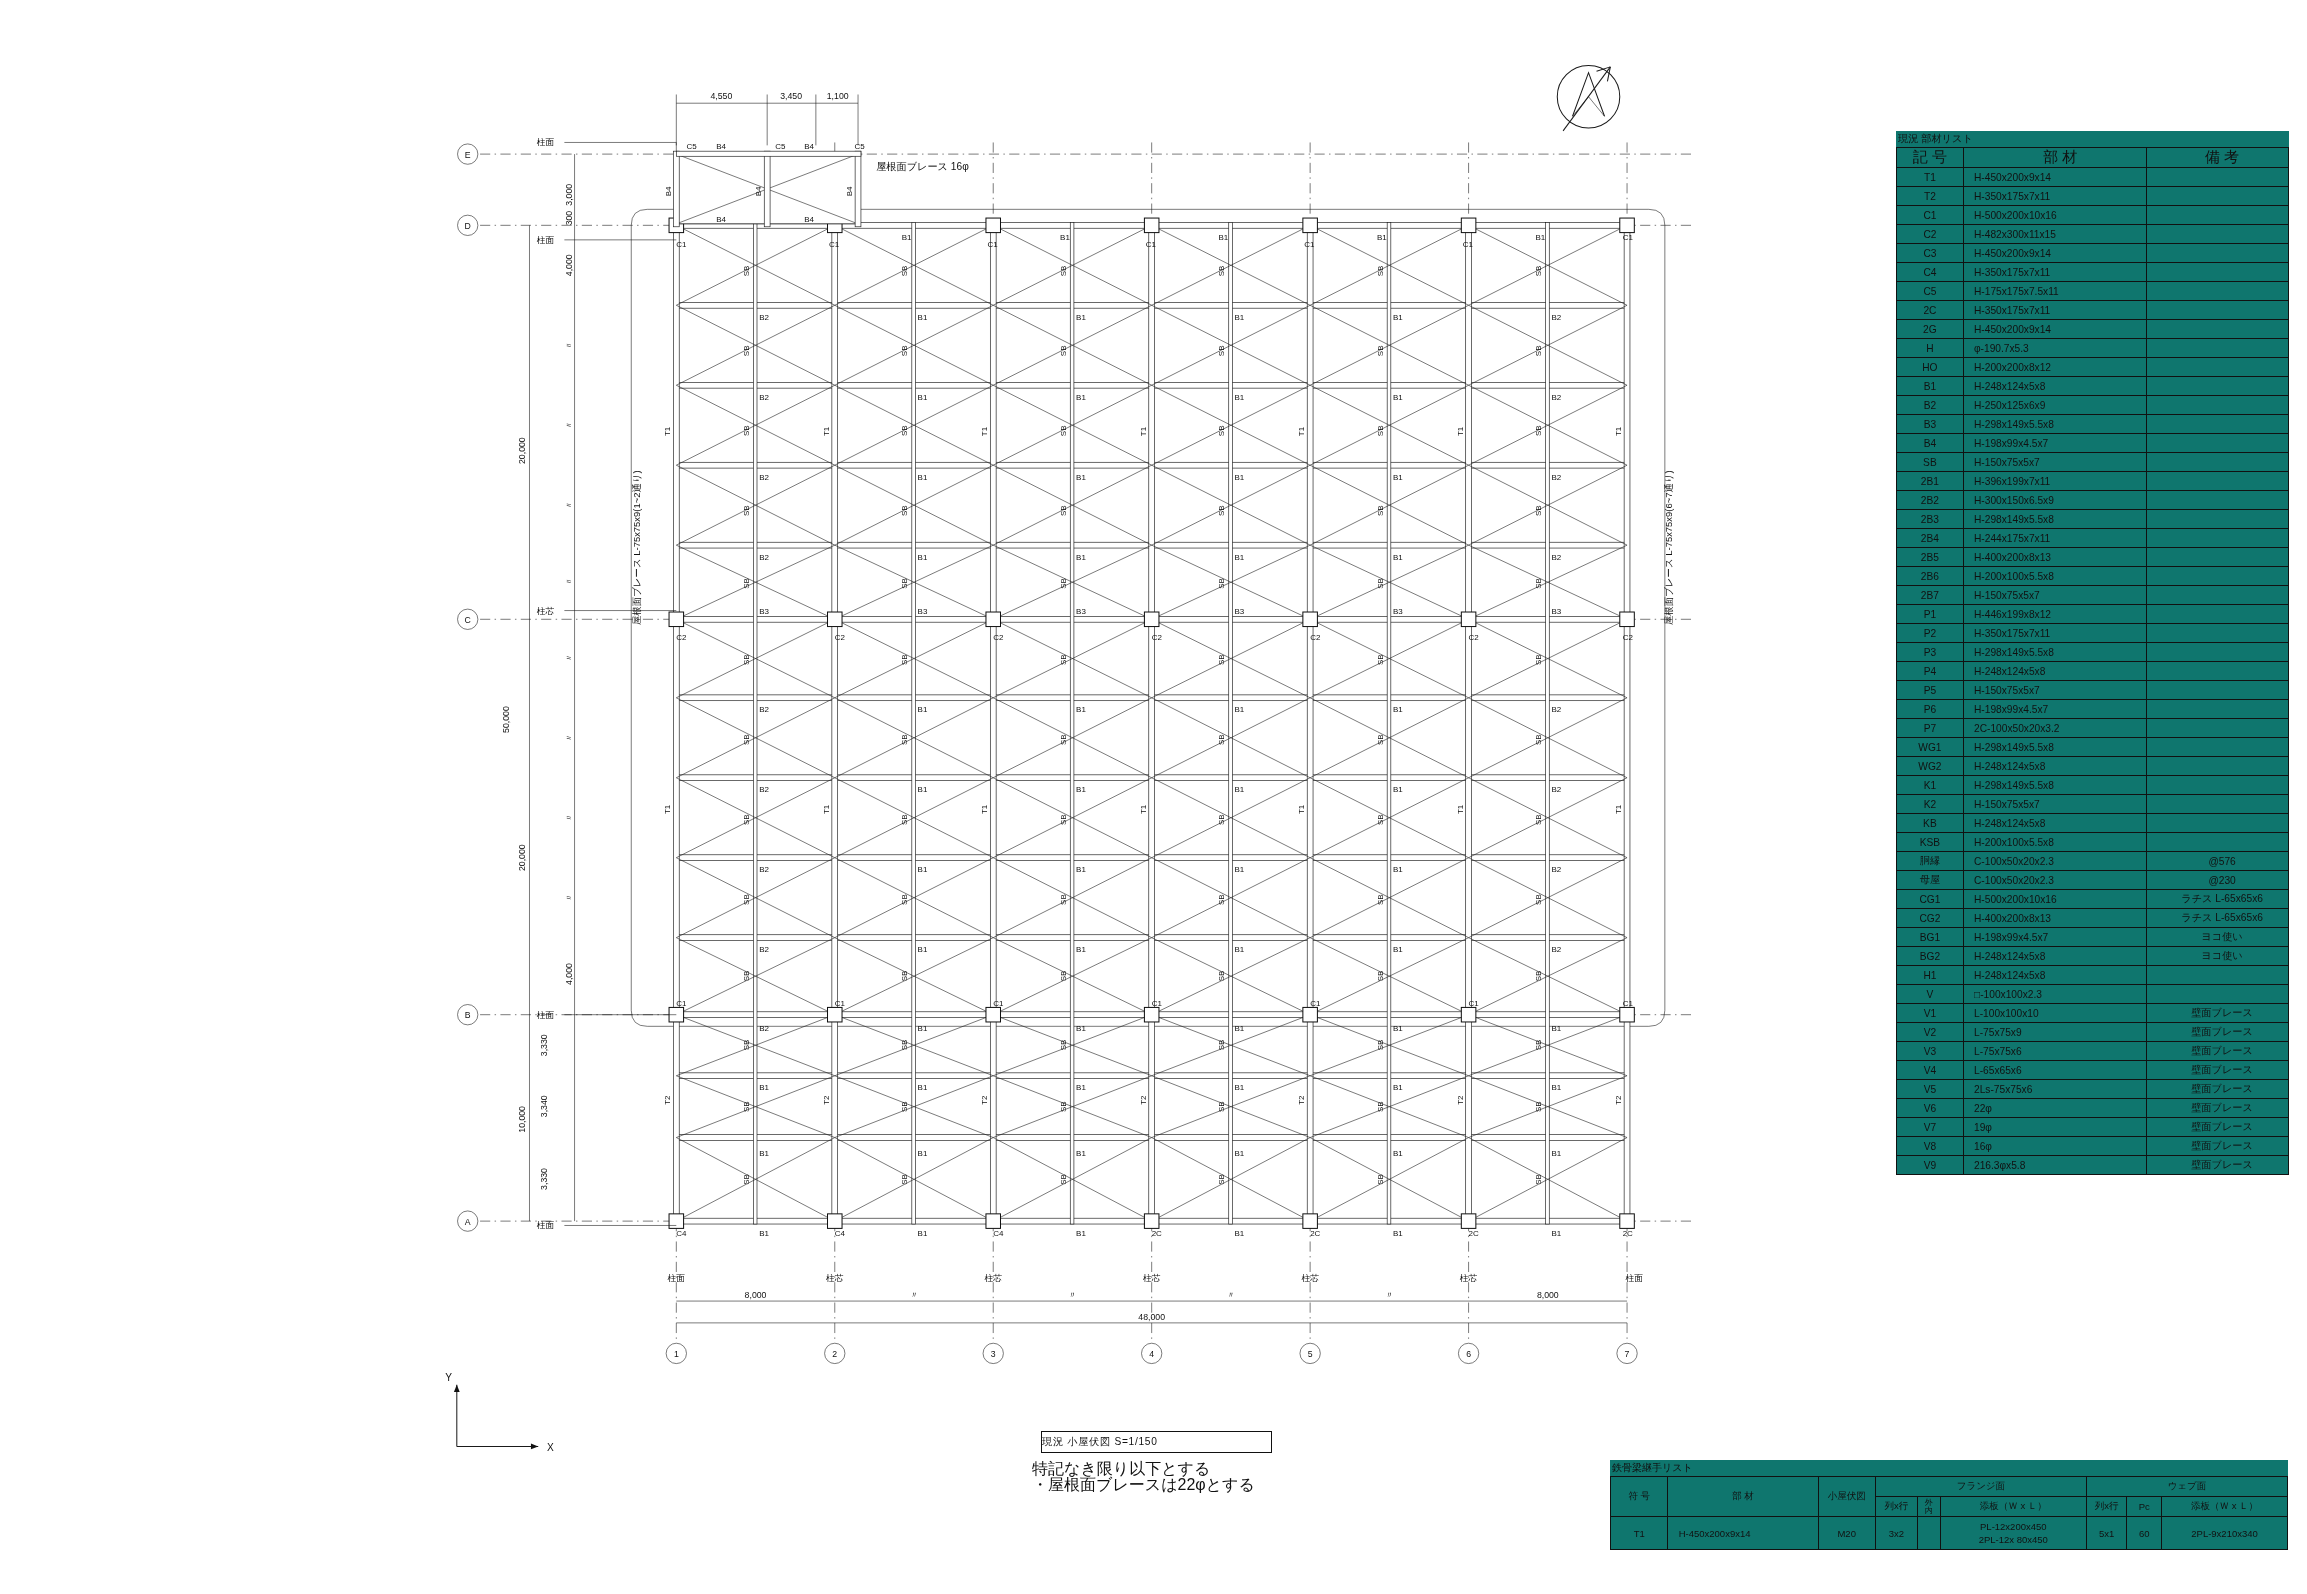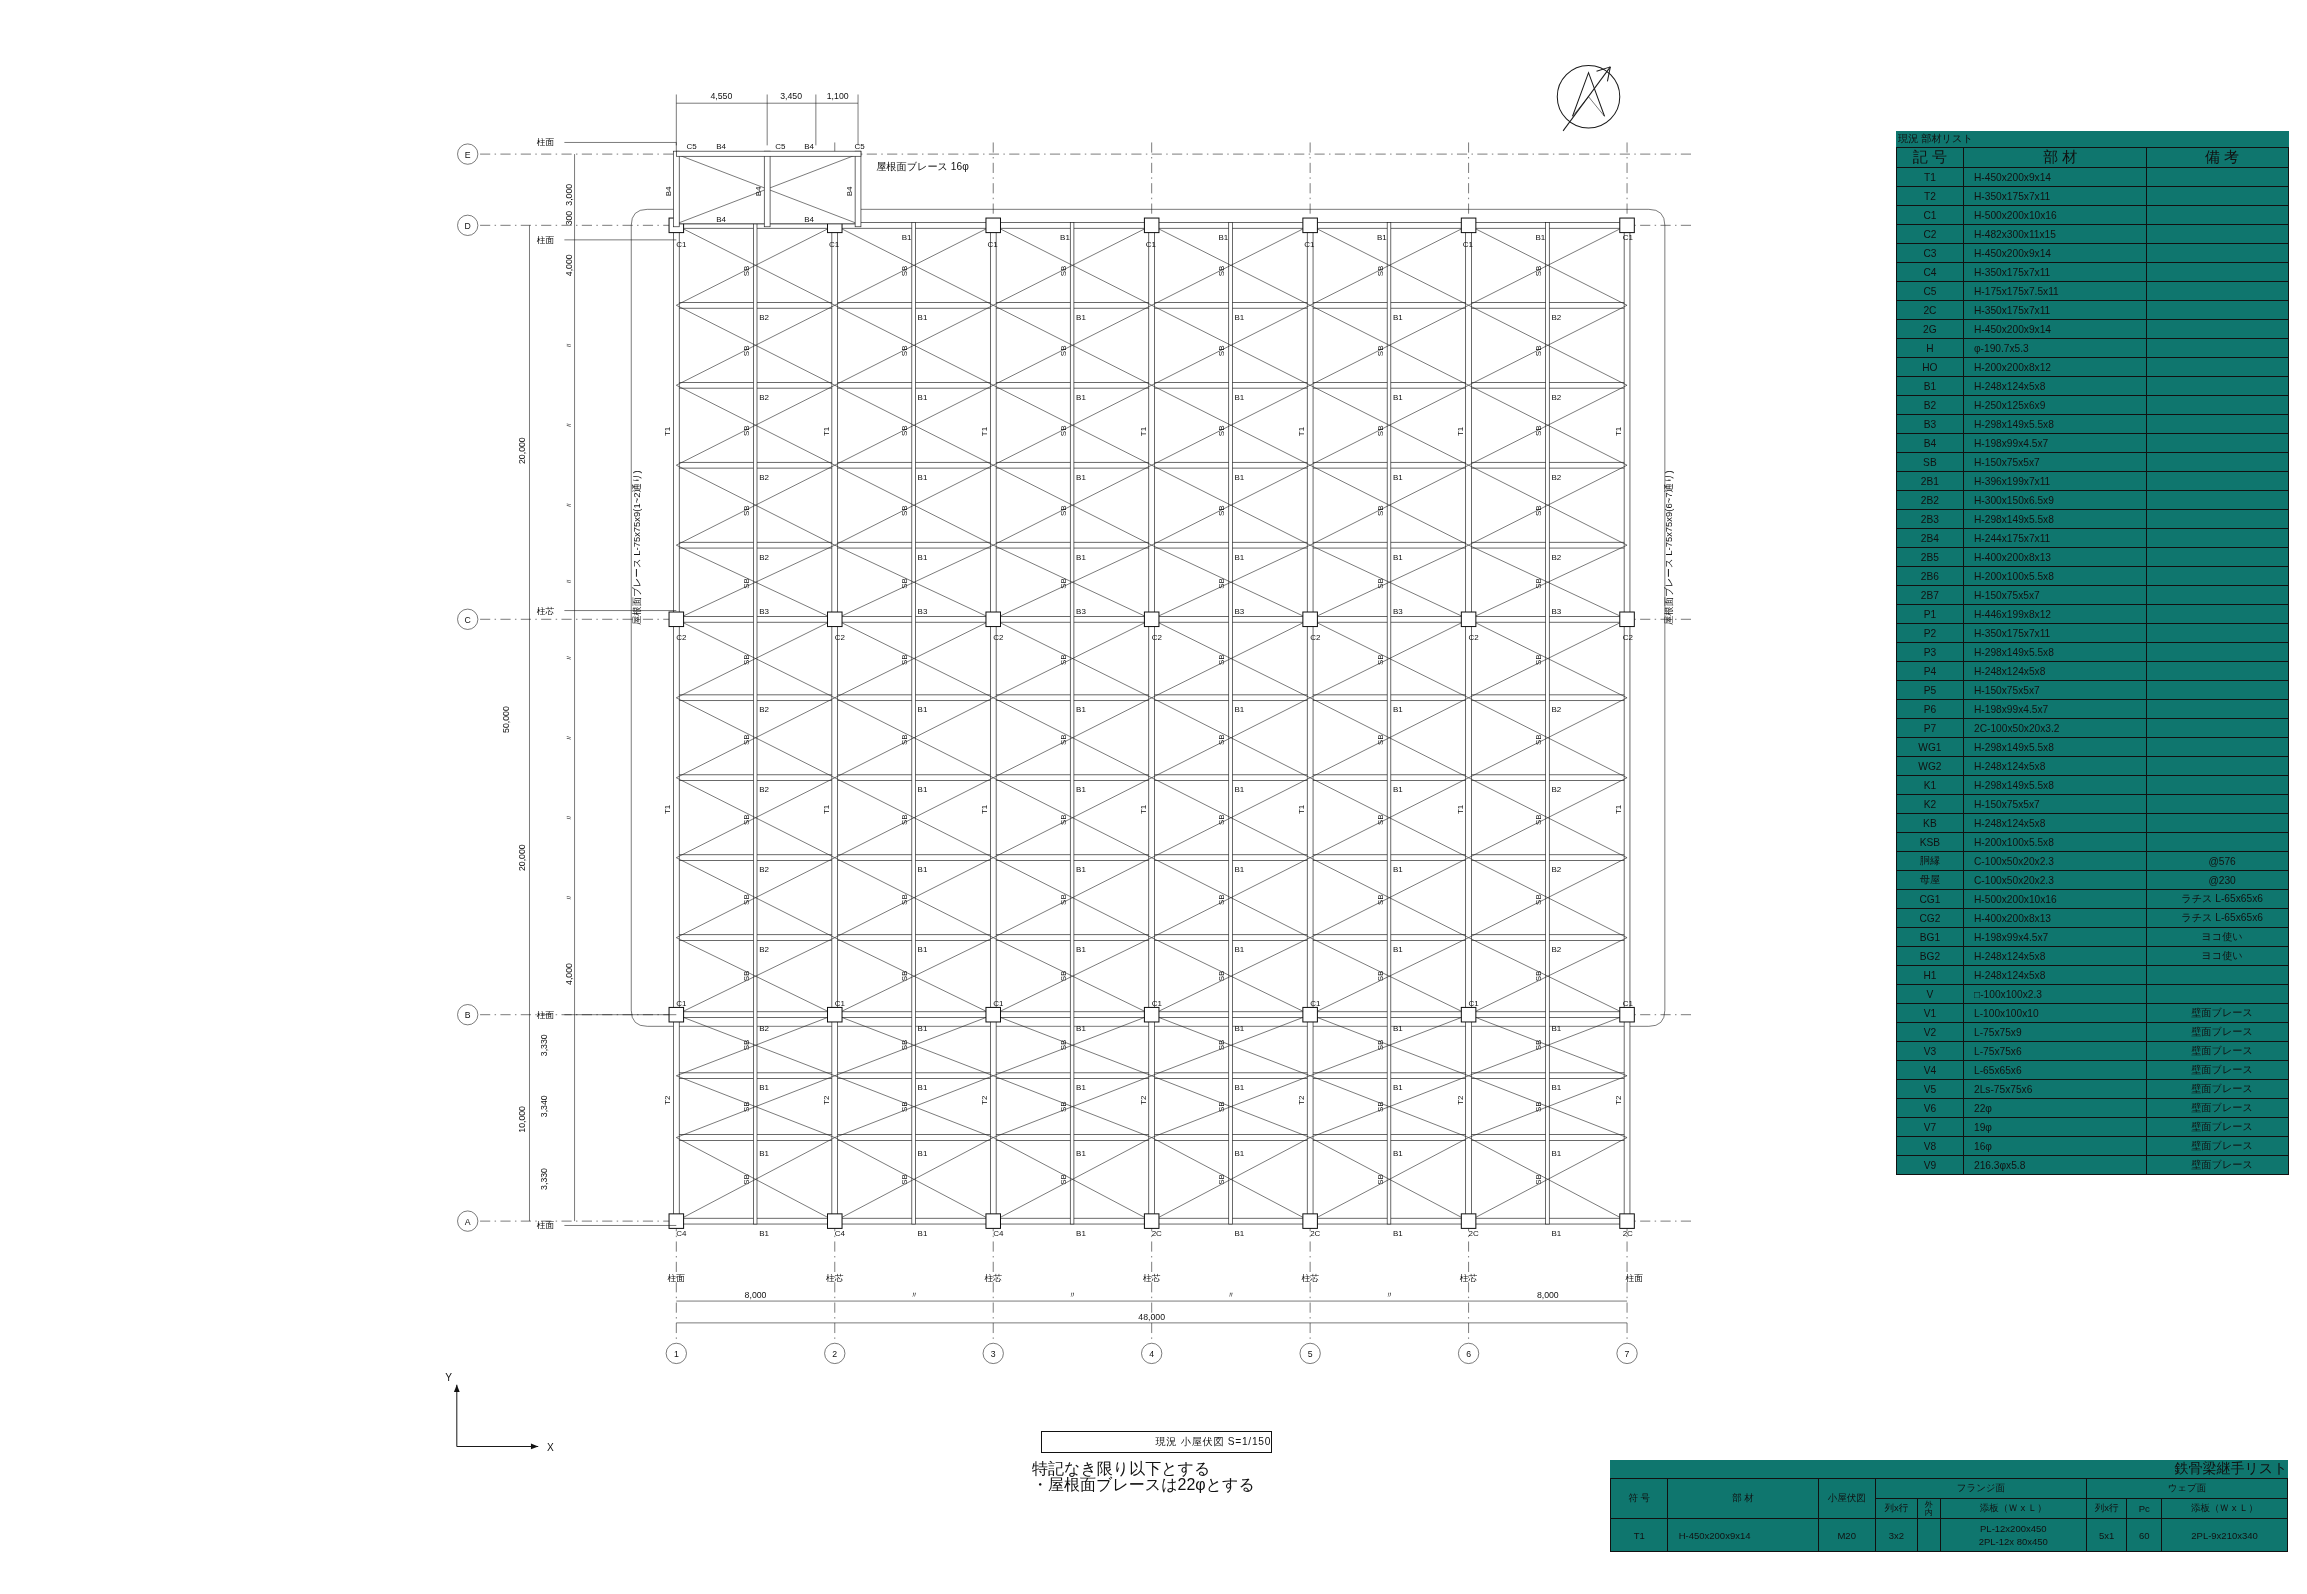--- a/index.html
+++ b/index.html
@@ -12,28 +12,28 @@
   #member-list{left:1896px;top:131px;width:393px;font-size:10.2px;}
   #member-list td{height:18px;}
   #member-list .c-sym{width:70px;}
   #member-list .c-mem{width:182px;text-align:left;padding-left:10.2px;}
   #member-list .c-rem{width:141px;text-align:center;padding-left:8.7px;}
   #member-list .title-row td{border:none;text-align:left;height:16px;padding-left:1.5px;}
   #member-list .hdr td{font-size:15px;text-align:center;}
 
   #beam-list{left:1610px;top:1460px;width:678px;font-size:9.5px;}
   #beam-list td{height:19px;}
-  #beam-list .title-row td{border:none;text-align:right;height:16px;padding-left:1.5px;font-size:14px;margin-top:12px;}
+  #beam-list .title-row td{border:none;text-align:left;height:16px;padding-left:1.5px;font-size:10px;margin-top:12px;}
 
   
   .dwg{position:absolute;left:0;top:0;}
   svg{display:block;}
   text{font-family:"Liberation Sans",sans-serif;}
 
-  .ttl-box{position:absolute;left:1041px;top:1431px;width:229px;height:20.4px;border:0.7px solid #111;display:flex;align-items:center;justify-content:flex-end;font-size:10.2px;letter-spacing:0.7px;}
+  .ttl-box{position:absolute;left:1041px;top:1431px;width:229px;height:20.4px;border:0.7px solid #111;display:flex;align-items:center;justify-content:flex-start;font-size:10.2px;letter-spacing:0.7px;}
   .notes{position:absolute;left:1032px;top:1461px;font-size:16px;line-height:16px;}
 </style>
 </head>
 <body>
 
 <div class="sheet">
 
   <svg class="dwg" width="2307" height="1594" viewBox="0 0 3173 2193">
     <defs>
       <style>

